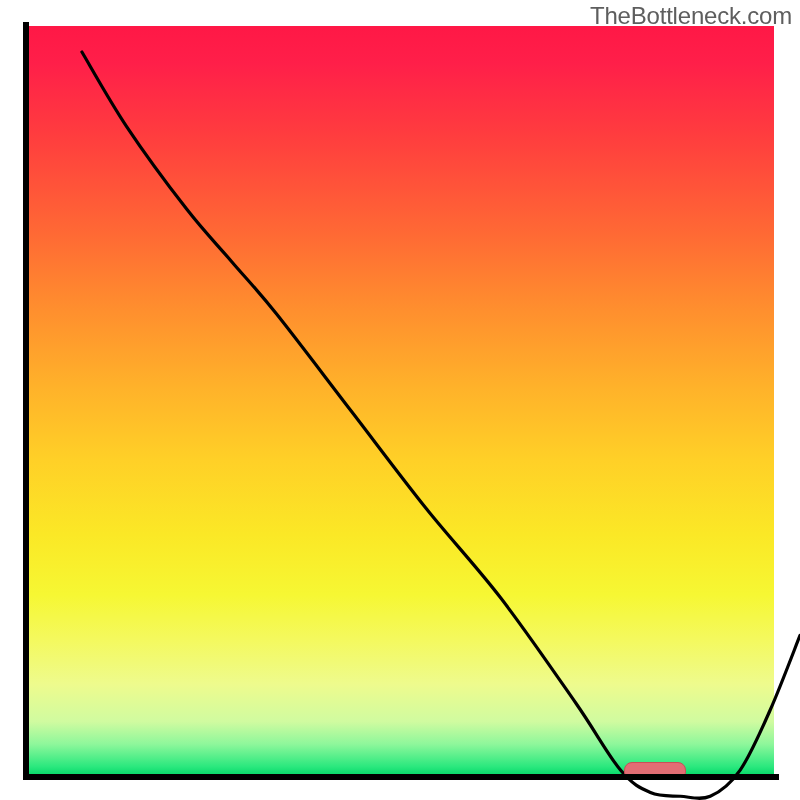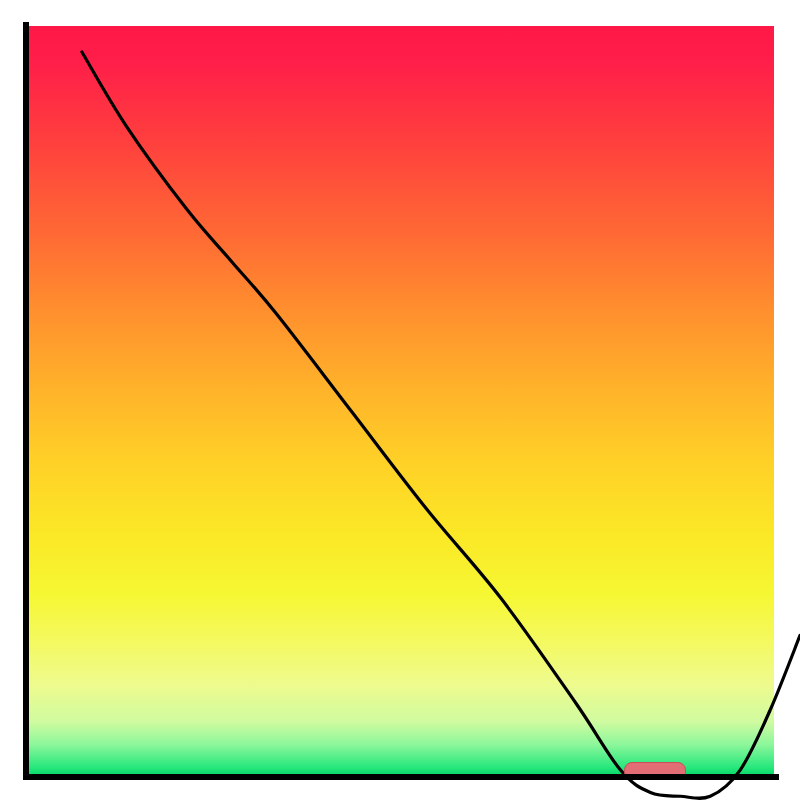--- a/index.html
+++ b/index.html
@@ -84,20 +84,21 @@
     background: #e26d74;
     border: 1px solid #c94f58;
     border-radius: 8px;
   }
 </style>
 </head>
 <body>
 
 <div class="container">
 
+  <div class="watermark">TheBottleneck.com</div>
 
   <div class="plot-area">
     <div class="gradient-fill"></div>
 
     <svg class="curve" viewBox="0 0 748 748" preserveAspectRatio="none">
       <path fill="none" stroke="#000" stroke-width="3.2" stroke-linejoin="round" stroke-linecap="round" d="M 29.92 0 C 37.4 12.46666666666666, 57.346666666666664 48.61999999999996, 74.8 74.79999999999995 C 92.25333333333333 100.97999999999995, 117.18666666666665 134.6399999999999, 134.64 157.07999999999993 C 152.0933333333333 179.51999999999995, 164.55999999999997 191.9866666666667, 179.51999999999998 209.44000000000005 C 194.48 226.8933333333334, 204.45333333333335 236.8666666666667, 224.4 261.8 C 244.34666666666666 286.73333333333335, 274.26666666666665 326.62666666666667, 299.2 359.03999999999996 C 324.1333333333333 391.45333333333326, 349.06666666666666 425.1133333333333, 374 456.28 C 398.93333333333334 487.44666666666666, 423.8666666666667 513.6266666666667, 448.8 546.04 C 473.73333333333335 578.4533333333333, 503.65333333333336 622.0866666666666, 523.6 650.76 C 543.5466666666667 679.4333333333334, 556.0133333333333 703.12, 568.48 718.08 C 580.9466666666667 733.0400000000001, 588.4266666666666 736.1566666666666, 598.4 740.52 C 608.3733333333333 744.8833333333333, 618.3466666666666 743.6366666666667, 628.3199999999999 744.26 C 638.2933333333333 744.8833333333333, 648.2666666666667 748.6233333333333, 658.24 744.26 C 668.2133333333334 739.8966666666666, 678.1866666666667 732.4166666666667, 688.1600000000001 718.08 C 698.1333333333334 703.7433333333333, 708.1066666666666 680.6800000000001, 718.0799999999999 658.24 C 728.0533333333333 635.8, 743.0133333333333 595.9066666666668, 748 583.44"></path>
     </svg>
 
     <div class="marker" style="left: 598.4px; width: 59.84px; top: 736.26px;"></div>
   </div>

